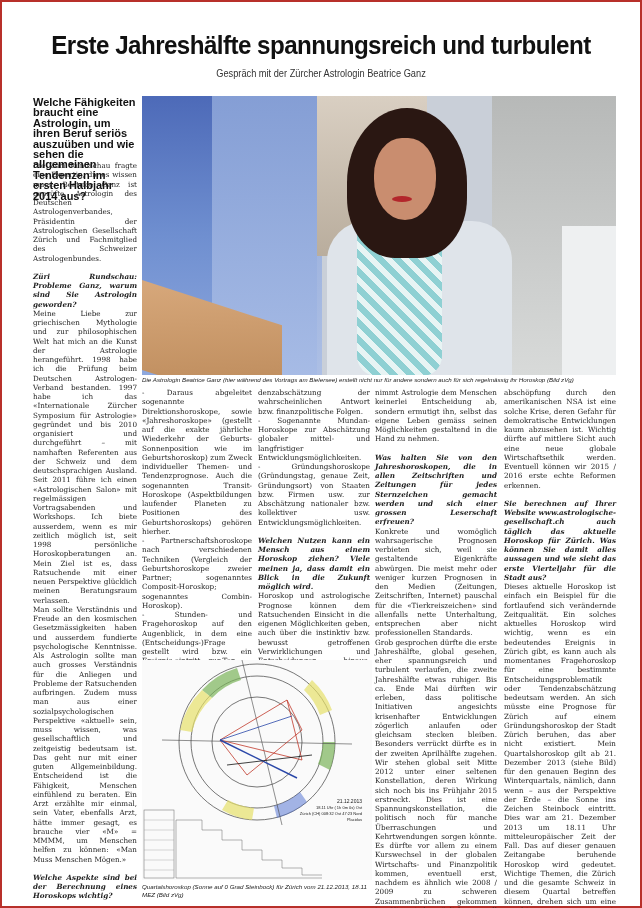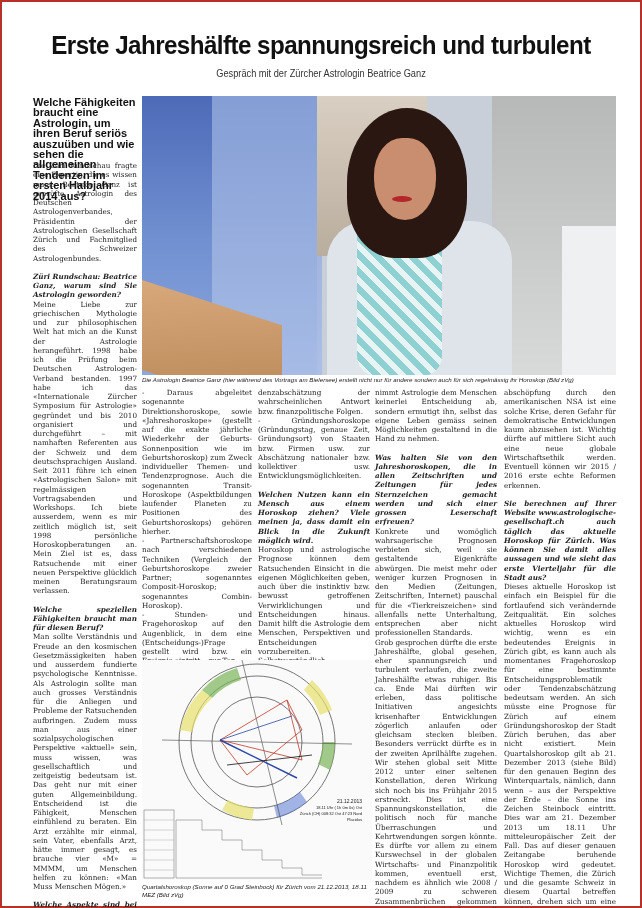--- a/index.html
+++ b/index.html
@@ -32,23 +32,22 @@
 
 <div class="frame"></div>
 
 <h1 class="title" style="margin:0;">Erste Jahreshälfte spannungsreich und turbulent</h1>
 <div class="subtitle">Gespräch mit der Zürcher Astrologin Beatrice Ganz</div>
 
 <div class="lead">Welche Fähigkeiten braucht eine Astrologin, um ihren Beruf seriös auszuüben und wie sehen die allgemeinen Tendenzen im ersten Halbjahr 2014 aus?</div>
 
 <div class="col" style="left:33px; top:161px; width:104px;">
   <p>Die Züri Rundschau fragte eine Expertin, die es wissen muss: Beatrice Ganz ist geprüfte Astrologin des Deutschen Astrologenverbandes, Präsidentin der Astrologischen Gesellschaft Zürich und Fachmitglied des Schweizer Astrologenbundes.</p>
-  <p class="q">Züri Rundschau: Beatrice Ganz, warum sind Sie Astrologin geworden?</p>
+  <p class="q">Züri Rundschau: Probleme Ganz, warum sind Sie Astrologin geworden?</p>
   <p>Meine Liebe zur griechischen Mythologie und zur philosophischen Welt hat mich an die Kunst der Astrologie herangeführt. 1998 habe ich die Prüfung beim Deutschen Astrologen-Verband bestanden. 1997 habe ich das «Internationale Zürcher Symposium für Astrologie» gegründet und bis 2010 organisiert und durchgeführt – mit namhaften Referenten aus der Schweiz und dem deutschsprachigen Ausland. Seit 2011 führe ich einen «Astrologischen Salon» mit regelmässigen Vortragsabenden und Workshops. Ich biete ausserdem, wenn es mir zeitlich möglich ist, seit 1998 persönliche Horoskopberatungen an. Mein Ziel ist es, dass Ratsuchende mit einer neuen Perspektive glücklich meinen Beratungsraum verlassen.</p>
-  <p class="q">Welche speziellen Fähigkeiten braucht man für diesen Beruf?</p>
   <p>Man sollte Verständnis und Freude an den kosmischen Gesetzmässigkeiten haben und ausserdem fundierte psychologische Kenntnisse. Als Astrologin sollte man auch grosses Verständnis für die Anliegen und Probleme der Ratsuchenden aufbringen. Zudem muss man aus einer sozialpsychologischen Perspektive «aktuell» sein, muss wissen, was gesellschaftlich und zeitgeistig bedeutsam ist. Das geht nur mit einer guten Allgemeinbildung. Entscheidend ist die Fähigkeit, Menschen einfühlend zu beraten. Ein Arzt erzählte mir einmal, sein Vater, ebenfalls Arzt, hätte immer gesagt, es brauche vier «M» = MMMM, um Menschen helfen zu können: «Man Muss Menschen Mögen.»</p>
   <p class="q">Welche Aspekte sind bei der Berechnung eines Horoskops wichtig?</p>
 
 </div>
 
 <div class="photo">
   <div class="bg-blue"></div>
   <div class="bg-blue2"></div>
   <div class="bg-shelf"></div>
   <div class="bg-wall"></div>
@@ -63,20 +62,21 @@
 <div class="caption-photo">Die Astrologin Beatrice Ganz (hier während des Vortrags am Bielersee) erstellt nicht nur für andere sondern auch für sich regelmässig ihr Horoskop (Bild zVg)</div>
 
 <div class="col" style="left:142px; top:388px; width:110px;">
   <p>- Daraus abgeleitet sogenannte Direktionshoroskope, sowie «Jahreshoroskope» (gestellt auf die exakte jährliche Wiederkehr der Geburts-Sonnenposition wie im Geburtshoroskop) zum Zweck individueller Themen- und Tendenzprognose. Auch die sogenannten Transit-Horoskope (Aspektbildungen laufender Planeten zu Positionen des Geburtshoroskops) gehören hierher.</p>
   <p>- Partnerschaftshoroskope nach verschiedenen Techniken (Vergleich der Geburtshoroskope zweier Partner; sogenanntes Composit-Horoskop; sogenanntes Combin-Horoskop).</p>
   <p>- Stunden- und Fragehoroskop auf den Augenblick, in dem eine (Entscheidungs-)Frage gestellt wird bzw. ein Ereignis eintritt – zur Ten-</p>
 </div>
 
 <div class="col" style="left:258px; top:388px; width:112px;">
   <p>denzabschätzung der wahrscheinlichen Antwort bzw. finanzpolitische Folgen.</p>
+  <p>- Sogenannte Mundan-Horoskope zur Abschätzung globaler mittel- und langfristiger Entwicklungsmöglichkeiten.</p>
   <p>- Gründungshoroskope (Gründungstag, genaue Zeit, Gründungsort) von Staaten bzw. Firmen usw. zur Abschätzung nationaler bzw. kollektiver usw. Entwicklungsmöglichkeiten.</p>
   <p class="q">Welchen Nutzen kann ein Mensch aus einem Horoskop ziehen? Viele meinen ja, dass damit ein Blick in die Zukunft möglich wird.</p>
   <p>Horoskop und astrologische Prognose können dem Ratsuchenden Einsicht in die eigenen Möglichkeiten geben, auch über die instinktiv bzw. bewusst getroffenen Verwirklichungen und Entscheidungen hinaus. Damit hilft die Astrologie dem Menschen, Perspektiven und Entscheidungen vorzubereiten. Selbstverständlich</p>
 </div>
 
 <div class="col" style="left:375px; top:388px; width:122px;">
   <p>nimmt Astrologie dem Menschen keinerlei Entscheidung ab, sondern ermutigt ihn, selbst das eigene Leben gemäss seinen Möglichkeiten gestaltend in die Hand zu nehmen.</p>
   <p class="q">Was halten Sie von den Jahreshoroskopen, die in allen Zeitschriften und Zeitungen für jedes Sternzeichen gemacht werden und sich einer grossen Leserschaft erfreuen?</p>
   <p>Konkrete und womöglich wahrsagerische Prognosen verbieten sich, weil sie gestaltende Eigenkräfte abwürgen. Die meist mehr oder weniger kurzen Prognosen in den Medien (Zeitungen, Zeitschriften, Internet) pauschal für die «Tierkreiszeichen» sind allenfalls nette Unterhaltung, entsprechen aber nicht professionellen Standards.</p>
   <p>Grob gesprochen dürfte die erste Jahreshälfte, global gesehen, eher spannungsreich und turbulent verlaufen, die zweite Jahreshälfte etwas ruhiger. Bis ca. Ende Mai dürften wir erleben, dass politische Initiativen angesichts krisenhafter Entwicklungen zögerlich anlaufen oder gleichsam stecken bleiben. Besonders verrückt dürfte es in der zweiten Aprilhälfte zugehen. Wir stehen global seit Mitte 2012 unter einer seltenen Konstellation, deren Wirkung sich noch bis ins Frühjahr 2015 erstreckt. Dies ist eine Spannungskonstellation, die politisch noch für manche Überraschungen und Kehrtwendungen sorgen könnte. Es dürfte vor allem zu einem Kurswechsel in der globalen Wirtschafts- und Finanzpolitik kommen, eventuell erst, nachdem es ähnlich wie 2008 / 2009 zu schweren Zusammenbrüchen gekommen ist. Hier sind natürlich generell Veränderungen und Krisen angedeutet. Die weltweite Daten-</p>

